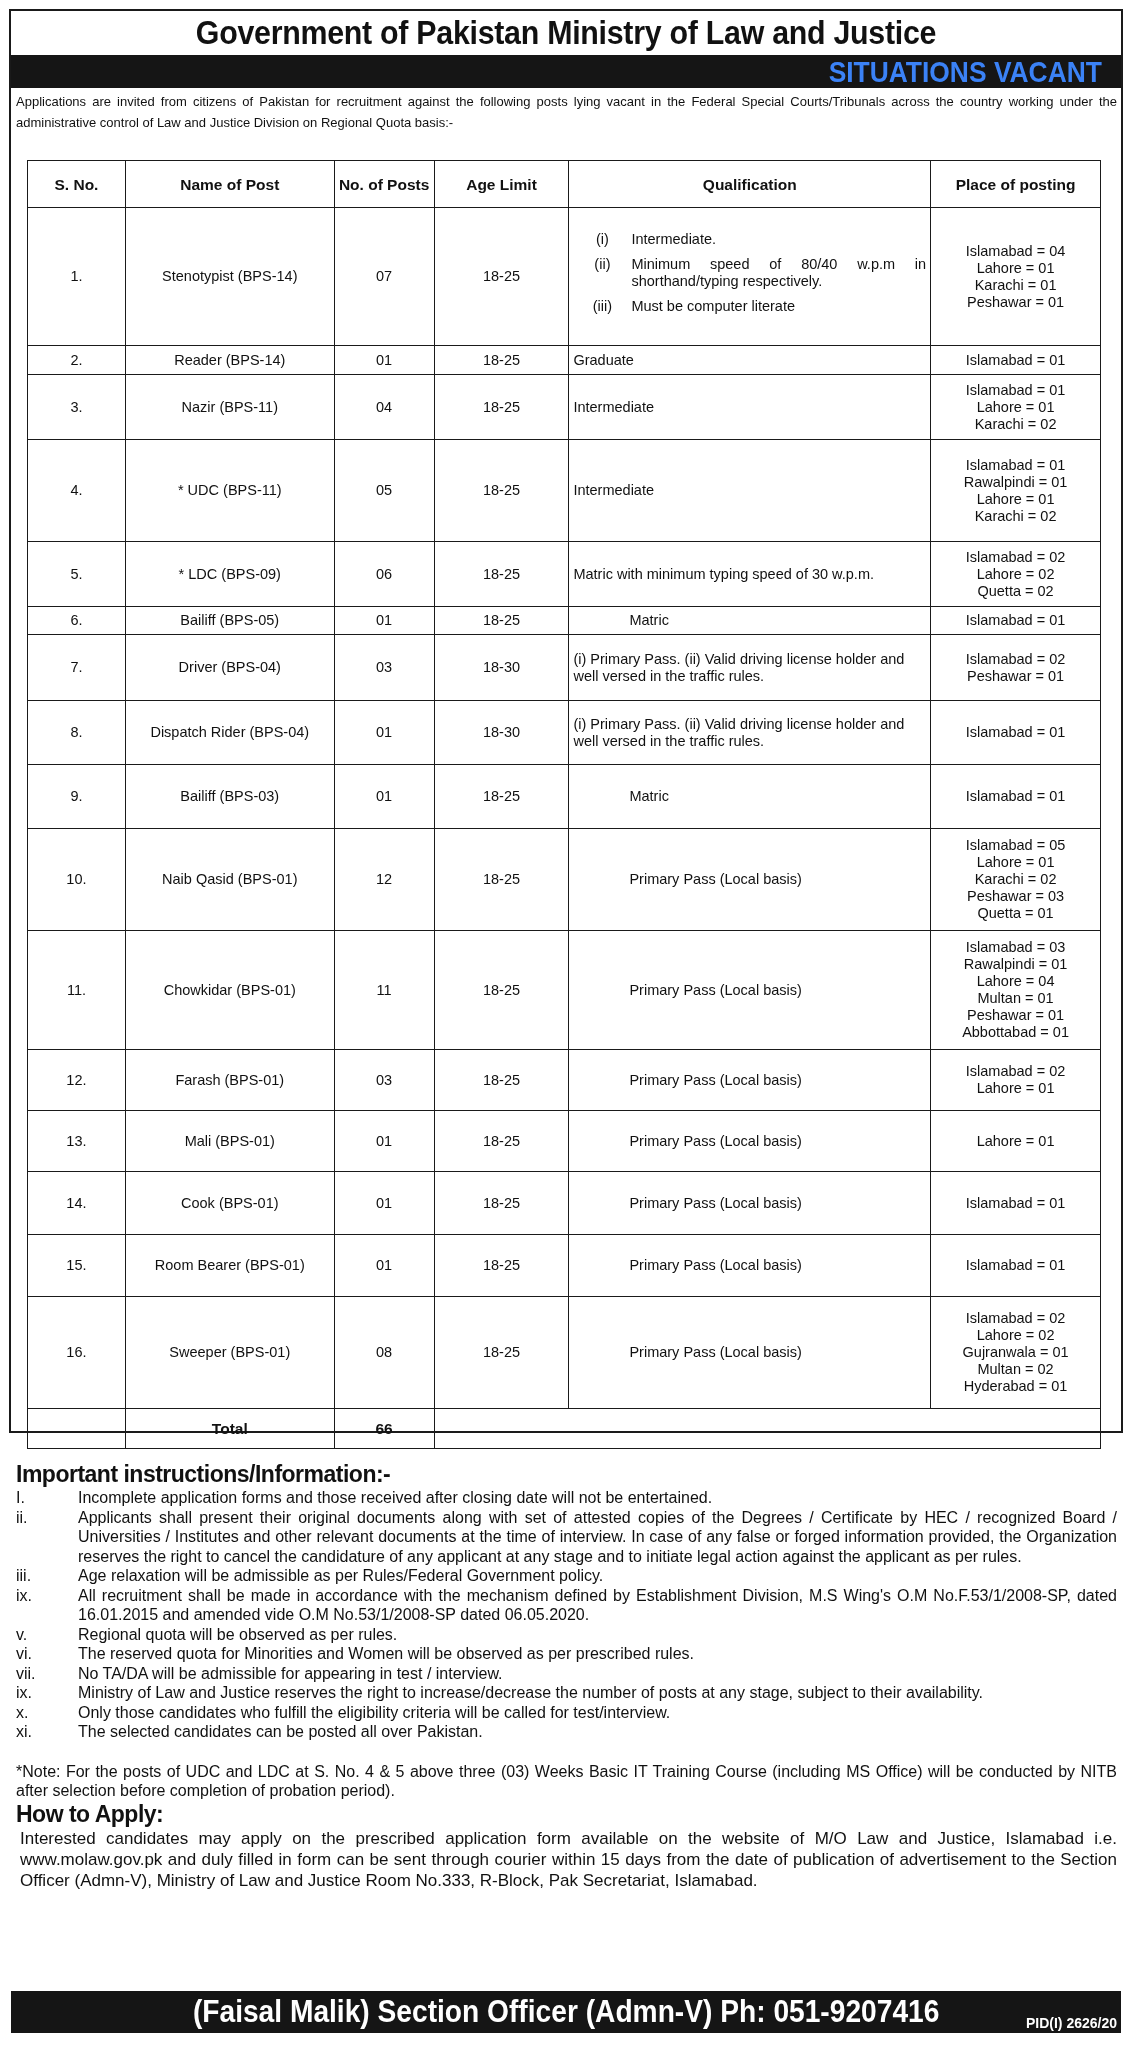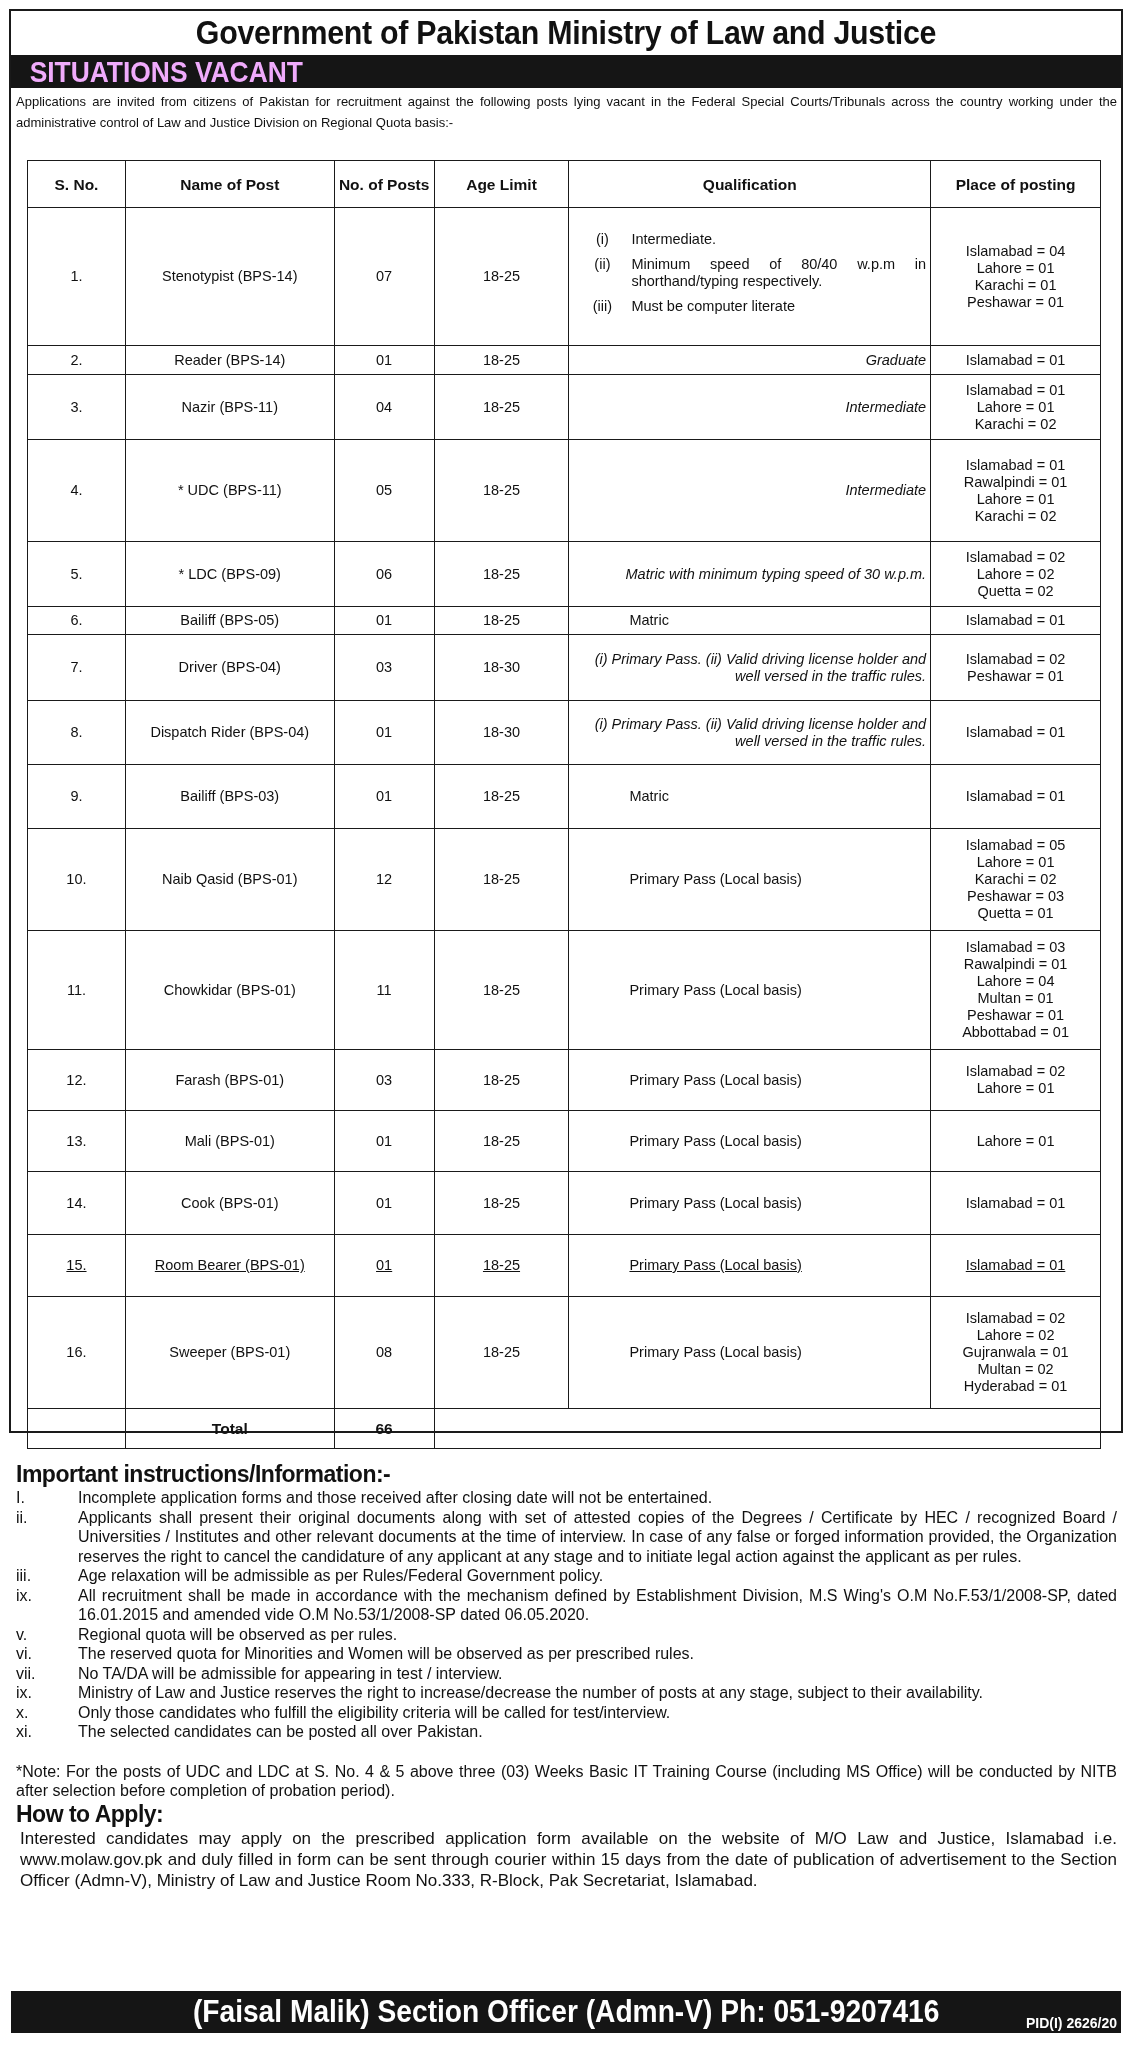--- a/index.html
+++ b/index.html
@@ -5,32 +5,32 @@
     html, body { margin: 0; padding: 0; background: #ffffff; }
     body { width: 1138px; height: 2048px; position: relative; overflow: hidden;
            font-family: "Liberation Sans", sans-serif; color: #111; }
     .frame { position: absolute; left: 9px; top: 9px; width: 1114px; height: 1424px;
              border: 2px solid #1a1a1a; box-sizing: border-box; }
     .title { position: absolute; left: 0; right: 0; top: 0; height: 44px;
              text-align: center; font-family: "Liberation Sans", sans-serif;
              font-weight: bold; font-size: 33px; line-height: 44px; letter-spacing: -0.3px;
              transform: scaleX(0.92); }
     .band { position: absolute; left: 0; right: 0; top: 44px; height: 33px;
-            background: #151515; color: #f0abfc; text-align: left;
+            background: #151515; color: #3b82f6; text-align: right;
             font-weight: bold; font-size: 30px; line-height: 34px; }
     .band span { display: inline-block; transform: scaleX(0.88); }
     .intro { position: absolute; left: 5px; right: 4px; top: 80px;
              font-size: 13px; line-height: 21px; text-align: justify; }
 
     table.posts { position: absolute; left: 16px; top: 149px; width: 1074px;
                   border-collapse: collapse; font-size: 14.5px; }
     table.posts td, table.posts th { border: 1.5px solid #1a1a1a; text-align: center;
                   vertical-align: middle; padding: 0 4px; line-height: 17px; }
     table.posts th { font-weight: bold; font-size: 15.5px; height: 46px; }
-    table.posts td.qual { text-align: right; font-style: italic; }
+    table.posts td.qual { text-align: left; }
     table.posts td.qual-left { text-align: left; padding-left: 60px; }
     .qlist { text-align: left; padding: 4px 2px 0 2px; }
     .qitem { display: flex; margin-bottom: 8px; }
     .qitem .num { width: 58px; flex: none; }
     .qitem .txt { flex: 1; text-align: justify; }
     .place-line { display: block; }
     td.place { vertical-align: top; padding-top: 6px; }
     td.place.mid { vertical-align: middle; padding-top: 0; text-align: center; }
     tr.total td { font-weight: bold; font-size: 15.5px; }
 
@@ -245,21 +245,21 @@
         <tr style="height: 63px;">
           <td>14.</td>
           <td>Cook (BPS-01)</td>
           <td>01</td>
           <td>18-25</td>
           <td class="qual-left">Primary Pass (Local basis)</td>
           <td class="place mid">
             <span class="place-line">Islamabad = 01</span>
           </td>
         </tr>
-        <tr style="height: 62px; text-decoration: underline;">
+        <tr style="height: 62px;">
           <td>15.</td>
           <td>Room Bearer (BPS-01)</td>
           <td>01</td>
           <td>18-25</td>
           <td class="qual-left">Primary Pass (Local basis)</td>
           <td class="place mid">
             <span class="place-line">Islamabad = 01</span>
           </td>
         </tr>
         <tr style="height: 112px;">

